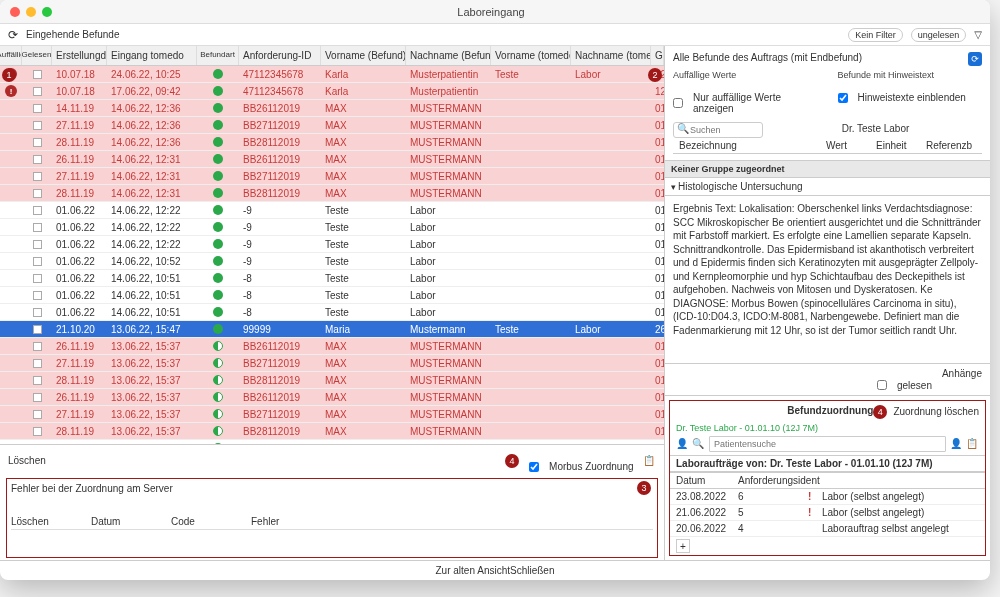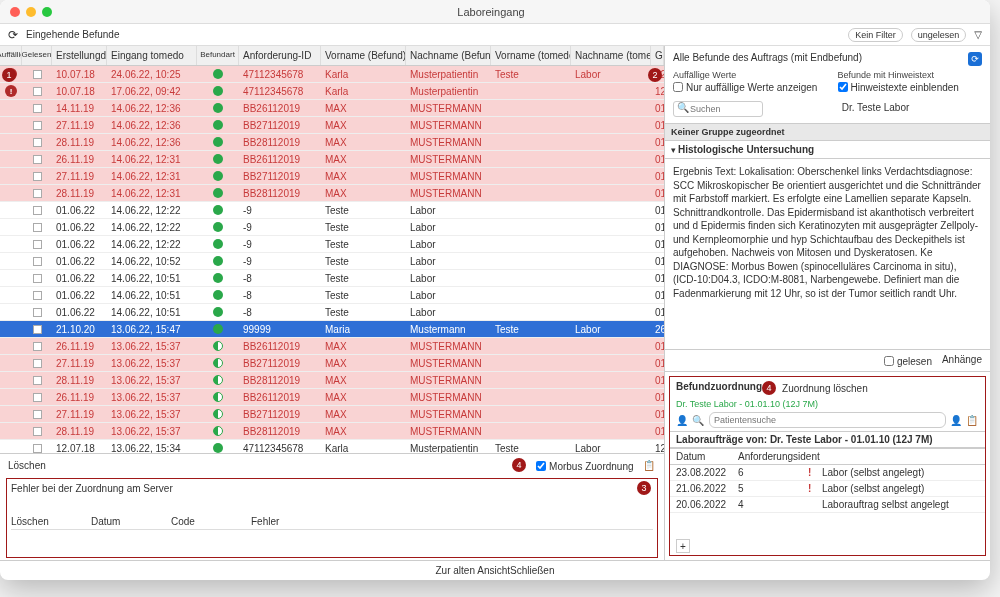--- a/index.html
+++ b/index.html
@@ -41,31 +41,31 @@
 .badge{position:absolute;width:14px;height:14px;background:#a01818;border-radius:50%;color:#fff;font-size:9px;display:flex;align-items:center;justify-content:center}
 .actions{display:flex;padding:4px 8px;border-top:1px solid #ccc;align-items:center;gap:10px;position:relative}
 .errbox{border:1px solid #a01818;margin:2px 6px;padding:4px;height:80px;position:relative}
 .errbox .ehd{display:flex;font-size:9px;color:#666;border-bottom:1px solid #ddd;padding:2px 0}
 .errbox .ehd>div{width:80px}
 .footer{display:flex;padding:4px 8px;border-top:1px solid #ccc;justify-content:center}
 .rtop{padding:6px 8px;border-bottom:1px solid #ccc}
 .rrow{display:flex;justify-content:space-between;gap:20px}
 .rcol{flex:1}
 .rlbl{font-size:9px;color:#444}
-.chk{display:flex;align-items:flex-start;gap:3px;font-size:9px;margin-top:2px}
+.chk{display:flex;align-items:center;gap:10px;font-size:9px;margin-top:12px}
 .chk input{width:10px;height:10px}
 .search{width:100%;border:1px solid #ccc;border-radius:3px;padding:2px 16px;font-size:9px;margin-top:4px}
 .sec{font-size:9px;font-weight:bold;background:#e8e8e8;padding:3px 6px;border-bottom:1px solid #ccc}
 .histo{padding:6px 8px;font-size:9px;line-height:1.35;color:#444;overflow-y:auto;flex:1}
 .gelesen{display:flex;justify-content:flex-end;gap:10px;padding:4px 8px;border-top:1px solid #ccc;border-bottom:1px solid #ccc;font-size:9px}
 .bz{border:1px solid #a01818;margin:4px;flex:1;display:flex;flex-direction:column;position:relative;overflow:hidden}
-.bz-hd{display:flex;justify-content:flex-start;padding:4px 6px}
+.bz-hd{display:flex;justify-content:flex-end;padding:4px 6px}
 .bz-pat{color:#2aa84a;font-size:9px;padding:0 6px}
 .bz-search{display:flex;gap:4px;padding:3px 6px;align-items:center}
-.bz-search input{flex:1;border:1px solid #ccc;border-radius:6px;padding:2px 4px;font-size:9px}
+.bz-search input{flex:1;border:1px solid #ccc;border-radius:1px;padding:2px 4px;font-size:9px}
 .bz-sec{font-size:9px;padding:2px 6px;border-top:1px solid #ccc;border-bottom:1px solid #ccc}
 .bz-rows{flex:1;overflow-y:auto}
 .bz-rw{display:flex;font-size:9px;padding:2px 6px;border-bottom:1px solid #eee}
 .bz-rw>div:nth-child(1){width:62px}
 .bz-rw>div:nth-child(2){width:70px}
 .bz-rw>div:nth-child(3){width:14px}
 .bz-rw>div:nth-child(4){flex:1}
 .bz-ft{text-align:right;padding:4px 6px;color:#aaa;border-top:1px solid #ccc}
 .ex{color:#c73a3a;font-weight:bold}
 .reload{cursor:pointer;font-size:12px}
@@ -557,23 +557,29 @@
                 <input type="checkbox" checked="" style="">
                 <span>Hinweistexte einblenden</span>
               </label>
      </div>
     </div>
     <div style="display:flex;align-items:center;gap:6px;margin-top:4px">
      <span style="position:absolute;margin-left:4px;color:#999">🔍</span>
      <input class="search" style="width: 90px;" placeholder="Suchen">
      <div class="title-right">Dr. Teste Labor</div>
     </div>
+    <div class="lhd">
+     <div>Bezeichnung</div>
+     <div>Wert</div>
+     <div>Einheit</div>
+     <div>Referenzb</div>
+    </div>
    </div>
    <div class="sec">Keiner Gruppe zugeordnet</div>
-   <div class="sec" style="background:#fff;font-weight:normal">▾ <span style="font-weight:bold">Histologische Untersuchung</span></div>
+   <div class="sec" style="background:#fff;font-weight:normal">▾ <span style="font-weight:normal">Histologische Untersuchung</span></div>
    <div class="histo"><span>Ergebnis Text: Lokalisation: Oberschenkel links Verdachtsdiagnose: SCC Mikroskopischer Be orientiert ausgerichtet und die Schnittränder mit Farbstoff markiert. Es erfolgte eine Lamellien separate Kapseln. Schnittrandkontrolle. Das Epidermisband ist akanthotisch verbreitert und d Epidermis finden sich Keratinozyten mit ausgeprägter Zellpoly- und Kernpleomorphie und hyp Schichtaufbau des Deckepithels ist aufgehoben. Nachweis von Mitosen und Dyskeratosen. Ke DIAGNOSE: Morbus Bowen (spinocelluläres Carcinoma in situ), (ICD-10:D04.3, ICDO:M-8081, Narbengewebe. Definiert man die Fadenmarkierung mit 12 Uhr, so ist der Tumor seitlich randt Uhr.</span></div>
    <div class="gelesen">
     <label class="chk">
             <input type="checkbox" style="">
             <span>gelesen</span>
           </label>
     <span>Anhänge</span>
    </div>
    <div class="bz">
     <div class="bz-hd">

